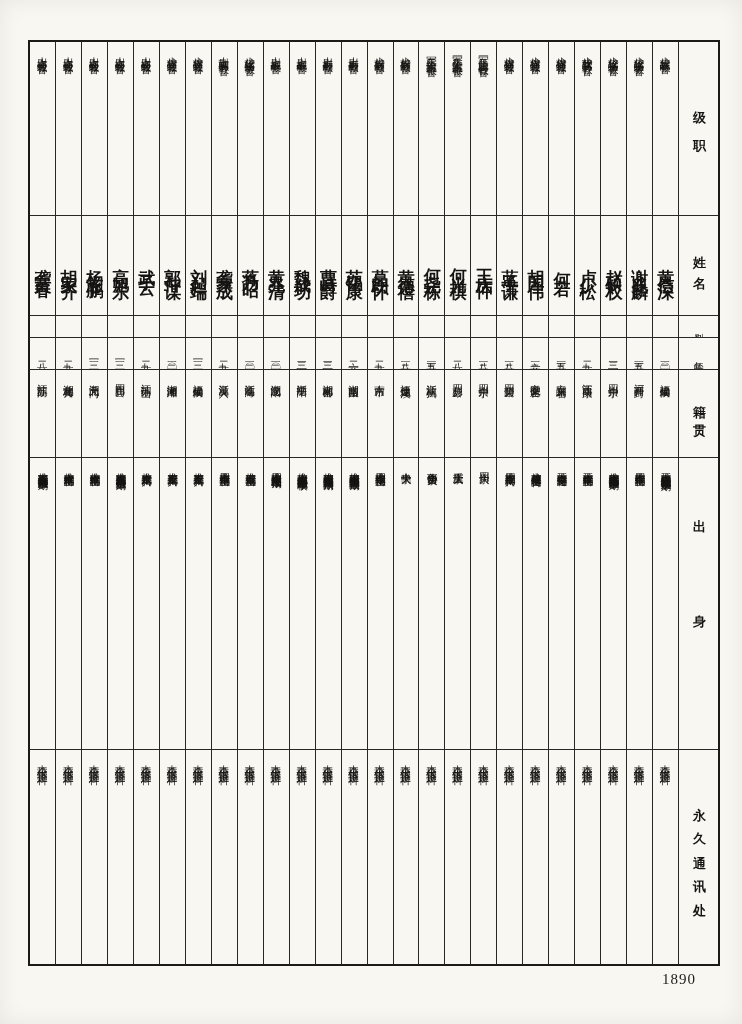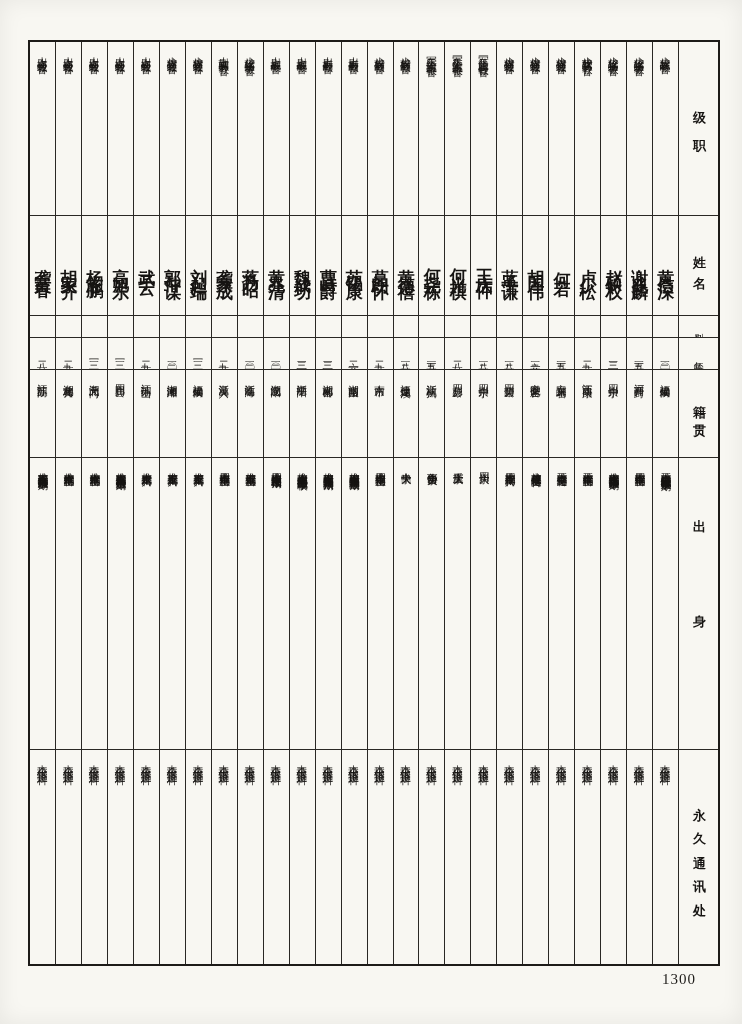--- a/index.html
+++ b/index.html
@@ -704,14 +704,14 @@
     </div>
     <div class="band origin">
       <span class="vtext">本校十五期工兵科陆大参谋班四期</span>
     </div>
     <div class="band address">
       <span class="vtext">本校辎重科</span>
     </div>
   </div>
 </div>
 
-  <div class="page-number">1300</div>
+  <div class="page-number">1890</div>
 </div>
 
 </body></html>

